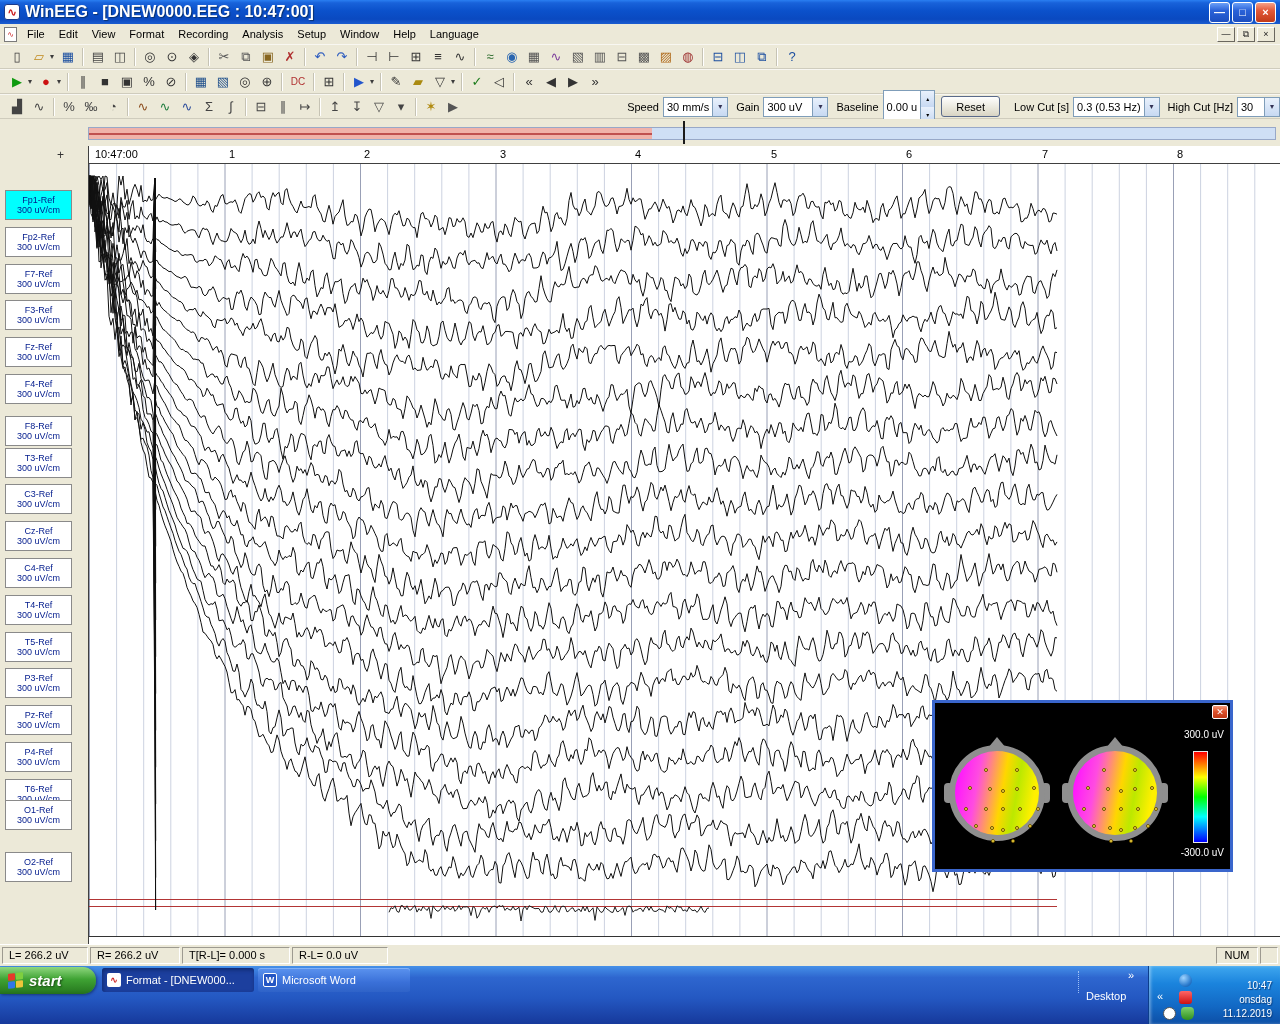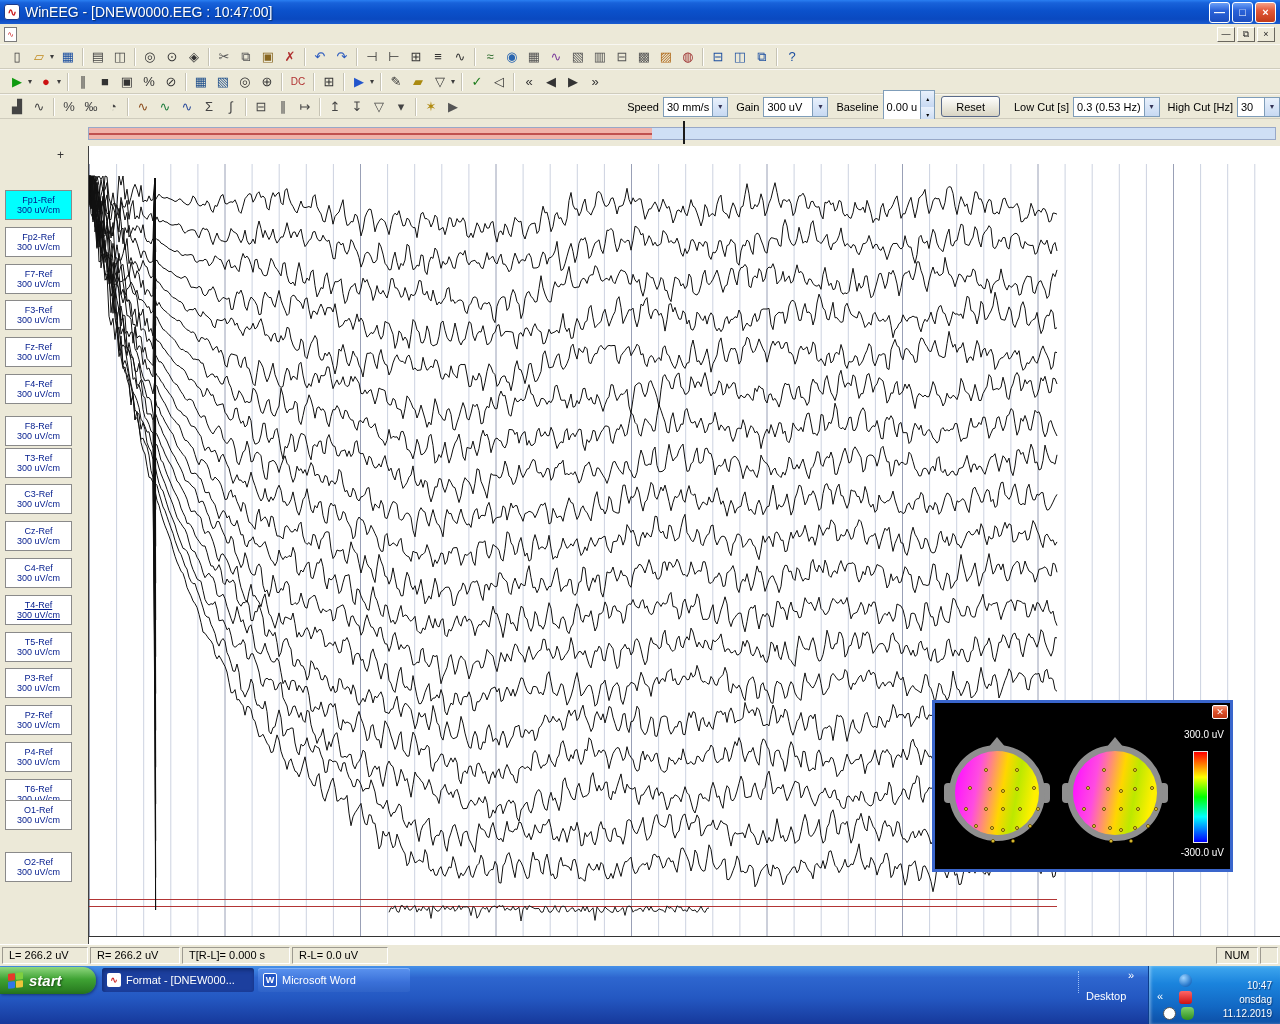--- a/index.html
+++ b/index.html
@@ -5,21 +5,21 @@
 *{box-sizing:border-box;margin:0;padding:0}
 html,body{background:#555}
 body{font-family:"Liberation Sans",sans-serif}
 #screen{position:relative;width:1280px;height:1024px;background:#ece9d8;overflow:hidden;font-size:11px;color:#000}
 
 
 #titlebar{position:absolute;left:0;top:0;width:100%;height:24px;display:flex;align-items:center;padding:0 4px;
  background:linear-gradient(180deg,#2a7ff2,#1862da 12%,#0b51cb 45%,#0a49c0 80%,#1b5cd0)}
 .appicon{width:16px;height:16px;background:#fff;border-radius:3px;color:#c22;font-weight:bold;font-size:11px;
  display:flex;align-items:center;justify-content:center;margin-right:5px;border:1px solid #1a3a8a}
-#titlebar .title{color:#fff;font-weight:normal;font-size:14px;text-shadow:1px 1px 1px #08306e;flex:1;white-space:nowrap}
+#titlebar .title{color:#fff;font-weight:bold;font-size:16px;text-shadow:1px 1px 1px #08306e;flex:1;white-space:nowrap}
 .winbtns{display:flex;gap:2px}
 .wbtn{width:21px;height:21px;border:1px solid #fff;border-radius:3px;color:#fff;font-size:11px;font-weight:bold;
  display:flex;align-items:center;justify-content:center;background:linear-gradient(180deg,#6aa0f8,#2a62d8 40%,#1c4ec0)}
 .wbtn.close{background:linear-gradient(180deg,#f4a188,#e25838 40%,#c23a18)}
 
 
 #menubar{position:absolute;top:24px;left:0;width:100%;height:20px;background:#ece9d8;display:flex;align-items:center;padding-left:4px}
 .mitem{padding:2px 7px}
 .mdoc{width:13px;height:15px;background:#fff;border:1px solid #7a7a7a;margin-right:3px;font-size:8px;color:#c22;
  display:flex;align-items:center;justify-content:center}
@@ -135,20 +135,32 @@
     <span class="title">WinEEG - [DNEW0000.EEG  :  10:47:00]</span>
     <span class="winbtns">
       <span class="wbtn">—</span>
       <span class="wbtn">□</span>
       <span class="wbtn close">×</span>
     </span>
   </div>
 
   <div id="menubar">
     <span class="mdoc">∿</span>
+    <span id="menu-items" style="display:flex">
+        <span class="mitem">File</span>
+        <span class="mitem">Edit</span>
+        <span class="mitem">View</span>
+        <span class="mitem">Format</span>
+        <span class="mitem">Recording</span>
+        <span class="mitem">Analysis</span>
+        <span class="mitem">Setup</span>
+        <span class="mitem">Window</span>
+        <span class="mitem">Help</span>
+        <span class="mitem">Language</span>
+      </span>
     <span class="mdibtns">
       <span class="mdib">—</span>
       <span class="mdib">⧉</span>
       <span class="mdib">×</span>
     </span>
   </div>
 
   <div id="tb1" class="toolbar">
       <span class="tbi">▯</span>
       <span class="tbi" style="color: rgb(192, 138, 30);">▱</span>
@@ -338,21 +350,21 @@
             <div>300 uV/cm</div>
           </div>
           <div class="chlabel" style="top: 375.2px;">
             <div>Cz-Ref</div>
             <div>300 uV/cm</div>
           </div>
           <div class="chlabel" style="top: 412px;">
             <div>C4-Ref</div>
             <div>300 uV/cm</div>
           </div>
-          <div class="chlabel" style="top: 448.8px; text-decoration: underline;">
+          <div class="chlabel" style="top: 448.8px;">
             <div>T4-Ref</div>
             <div>300 uV/cm</div>
           </div>
           <div class="chlabel" style="top: 485.6px;">
             <div>T5-Ref</div>
             <div>300 uV/cm</div>
           </div>
           <div class="chlabel" style="top: 522.4px;">
             <div>P3-Ref</div>
             <div>300 uV/cm</div>
@@ -373,20 +385,31 @@
             <div>O1-Ref</div>
             <div>300 uV/cm</div>
           </div>
           <div class="chlabel" style="top: 706.4px;">
             <div>O2-Ref</div>
             <div>300 uV/cm</div>
           </div>
         </div>
     </div>
     <div id="chartwrap">
+      <div id="ruler">
+          <span class="rlab" style="left: 6px;">10:47:00</span>
+          <span class="rlab" style="left: 140px;">1</span>
+          <span class="rlab" style="left: 275px;">2</span>
+          <span class="rlab" style="left: 411px;">3</span>
+          <span class="rlab" style="left: 546px;">4</span>
+          <span class="rlab" style="left: 682px;">5</span>
+          <span class="rlab" style="left: 817px;">6</span>
+          <span class="rlab" style="left: 953px;">7</span>
+          <span class="rlab" style="left: 1088px;">8</span>
+        </div>
       <svg id="eeg-svg" width="1192" height="780">
           <line x1="0.5" y1="0" x2="0.5" y2="772" stroke="#99a0b6" stroke-width="1"></line>
           <line x1="27.6" y1="0" x2="27.6" y2="772" stroke="#ccd2e0" stroke-width="1"></line>
           <line x1="54.7" y1="0" x2="54.7" y2="772" stroke="#ccd2e0" stroke-width="1"></line>
           <line x1="81.80000000000001" y1="0" x2="81.80000000000001" y2="772" stroke="#ccd2e0" stroke-width="1"></line>
           <line x1="108.9" y1="0" x2="108.9" y2="772" stroke="#ccd2e0" stroke-width="1"></line>
           <line x1="136" y1="0" x2="136" y2="772" stroke="#99a0b6" stroke-width="1"></line>
           <line x1="163.10000000000002" y1="0" x2="163.10000000000002" y2="772" stroke="#ccd2e0" stroke-width="1"></line>
           <line x1="190.20000000000002" y1="0" x2="190.20000000000002" y2="772" stroke="#ccd2e0" stroke-width="1"></line>
           <line x1="217.3" y1="0" x2="217.3" y2="772" stroke="#ccd2e0" stroke-width="1"></line>

